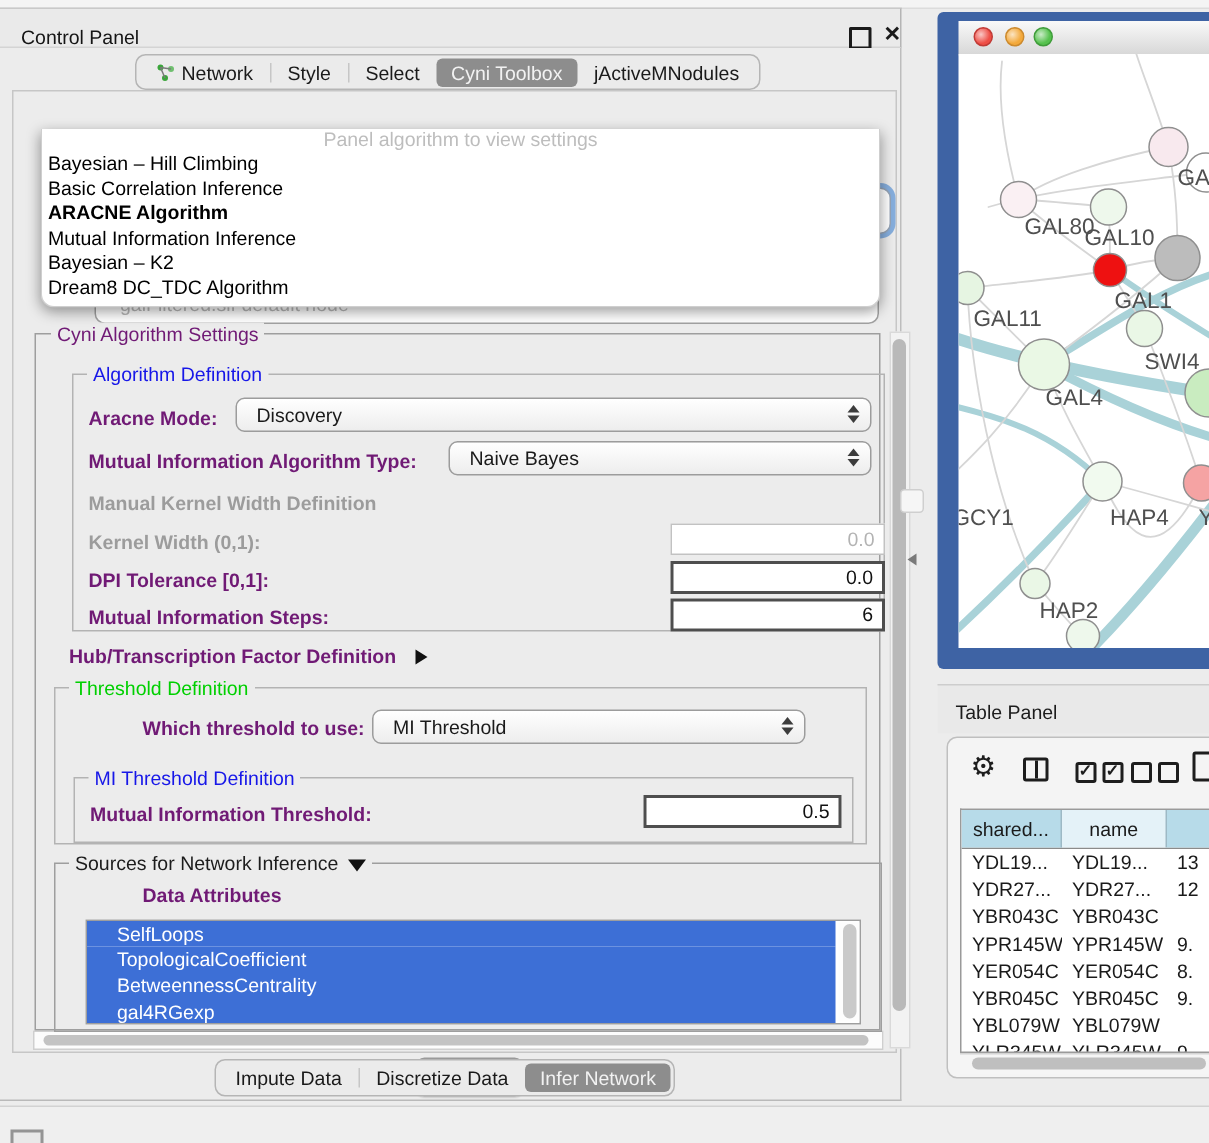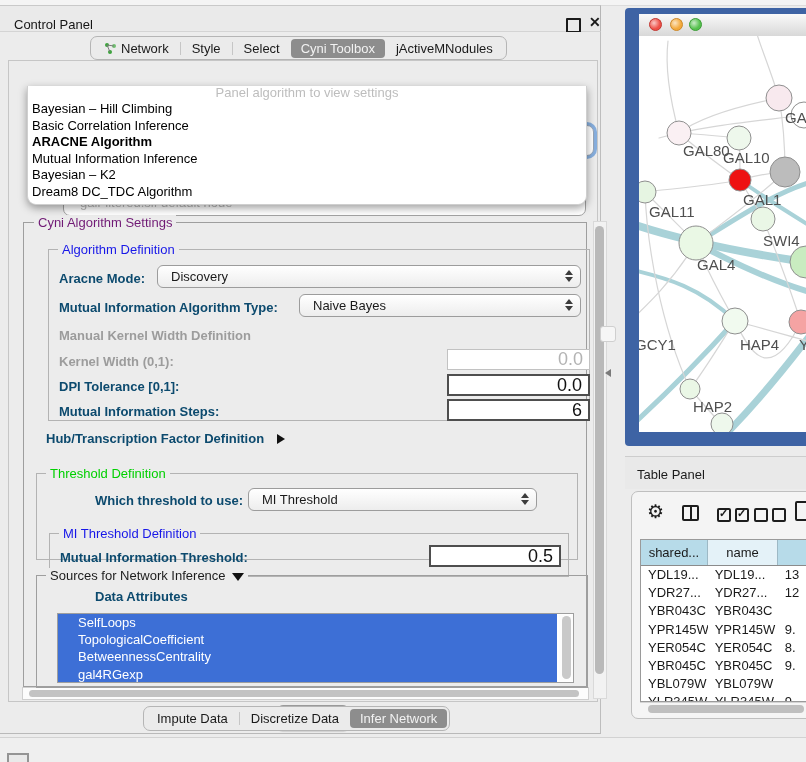--- a/index.html
+++ b/index.html
@@ -38,33 +38,33 @@
   
   #cp-vscroll{left:584px;top:160px;width:14px;height:478px;background:#f2f2f2;border:1px solid #d9d9d9;box-sizing:border-box;}
   #cp-vthumb{left:1px;top:4px;width:9px;height:448px;background:#b9b9b9;border-radius:5px;}
   #cp-hscroll{left:13px;top:626px;width:567px;height:13px;background:#fcfcfc;border:1px solid #cfcfcf;box-sizing:border-box;}
   #cp-hthumb{left:6px;top:2px;width:550px;height:7px;background:#c3c3c3;border-radius:4px;}
   
   .group{border:1px solid #a8a8a8;box-sizing:border-box;}
   .legend{position:absolute;top:-8px;font-size:13px;background:#ececec;padding:0 4px;white-space:nowrap;}
   #grp-settings{left:14px;top:161px;width:564px;height:465px;border-color:#9e9e9e;}
   #grp-algdef{left:12px;top:26px;width:542px;height:172px;border-color:#b3b3b3;margin-left:12px;}
-  #grp-threshold{left:12px;top:250px;width:542px;height:87px;border-color:#b3b3b3;}
+  #grp-threshold{left:12px;top:235px;width:542px;height:105px;border-color:#b3b3b3;}
   #grp-mithr{left:12px;top:59px;width:520px;height:44px;border-color:#b3b3b3;}
   #grp-sources{left:12px;top:352px;width:552px;height:113px;border-color:#9e9e9e;}
-  .lbl{position:absolute;font-size:13px;font-weight:bold;color:#0c4a6e;white-space:nowrap;}
+  .lbl{position:absolute;font-size:13px;font-weight:bold;color:#701a75;white-space:nowrap;}
   .lbl.dis{color:#9c9c9c;}
   .combo{position:absolute;height:23px;border:1px solid #9c9c9c;border-radius:6px;
       background:linear-gradient(#ffffff,#ededed);font-size:13px;line-height:22px;padding-left:13px;
       box-sizing:border-box;cursor:pointer;}
   .stepper{position:absolute;right:7px;top:4px;display:flex;flex-direction:column;gap:2px;}
   .stepper i{display:block;width:0;height:0;border-left:4px solid transparent;border-right:4px solid transparent;}
   .stepper .up{border-bottom:5px solid #3c3c3c;}
   .stepper .dn{border-top:5px solid #3c3c3c;}
-  .field{position:absolute;background:#fff;font-size:18px;text-align:right;padding-right:6px;box-sizing:border-box;}
+  .field{position:absolute;background:#fff;font-size:13px;text-align:right;padding-right:6px;box-sizing:border-box;}
   .field.dis{border:1px solid #c2c2c2;color:#b3b3b3;}
   .field.en{border:2px solid #4e4e4e;color:#111;}
   #chk-manual{left:551px;top:136px;width:14px;height:14px;border:1px solid #cfcfcf;border-radius:3px;background:#f6f6f6;}
   .tri-right{display:inline-block;width:0;height:0;border-top:5.5px solid transparent;border-bottom:5.5px solid transparent;
       border-left:8px solid #111;margin-left:8px;vertical-align:-1px;}
   .tri-down{display:inline-block;width:0;height:0;border-left:6px solid transparent;border-right:6px solid transparent;
       border-top:8px solid #111;margin-left:6px;vertical-align:-1px;}
   
   #attr-list{left:20px;top:37px;width:517px;height:70px;border:1px solid #9e9e9e;background:#fff;overflow:hidden;box-sizing:border-box;}
   .attr-item{font-size:13px;line-height:17.2px;color:#fff;padding-left:20px;width:499px;box-sizing:border-box;cursor:pointer;}

